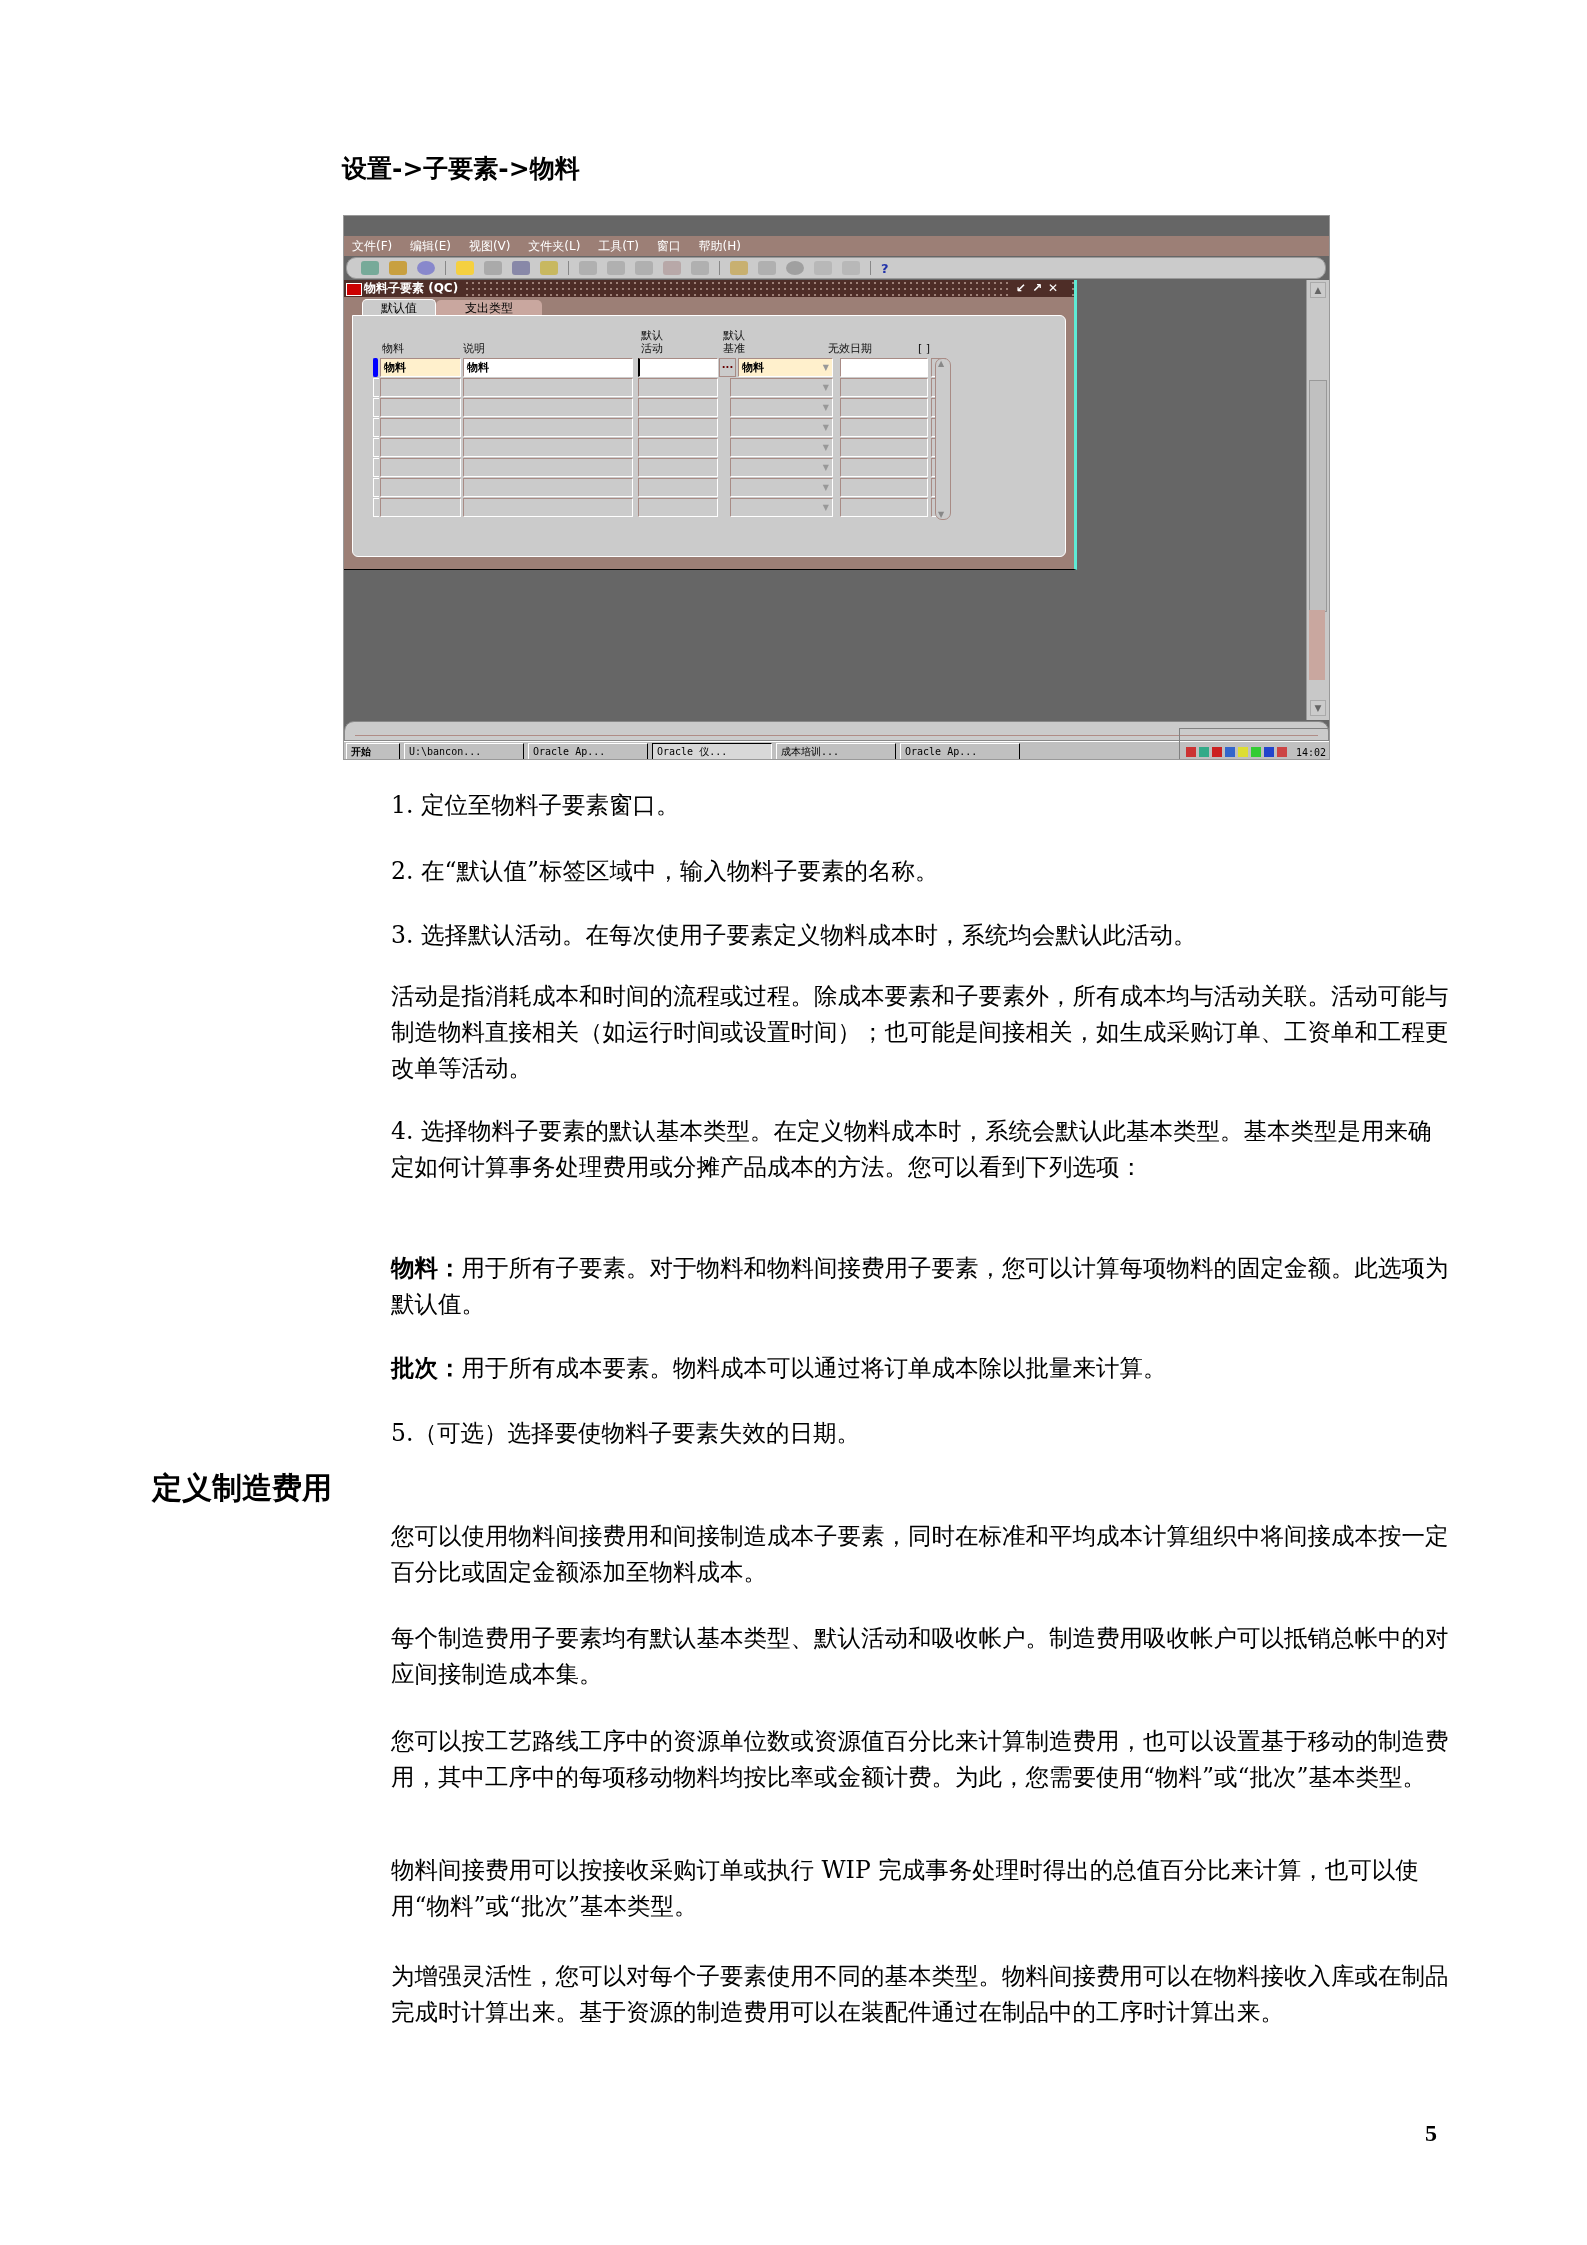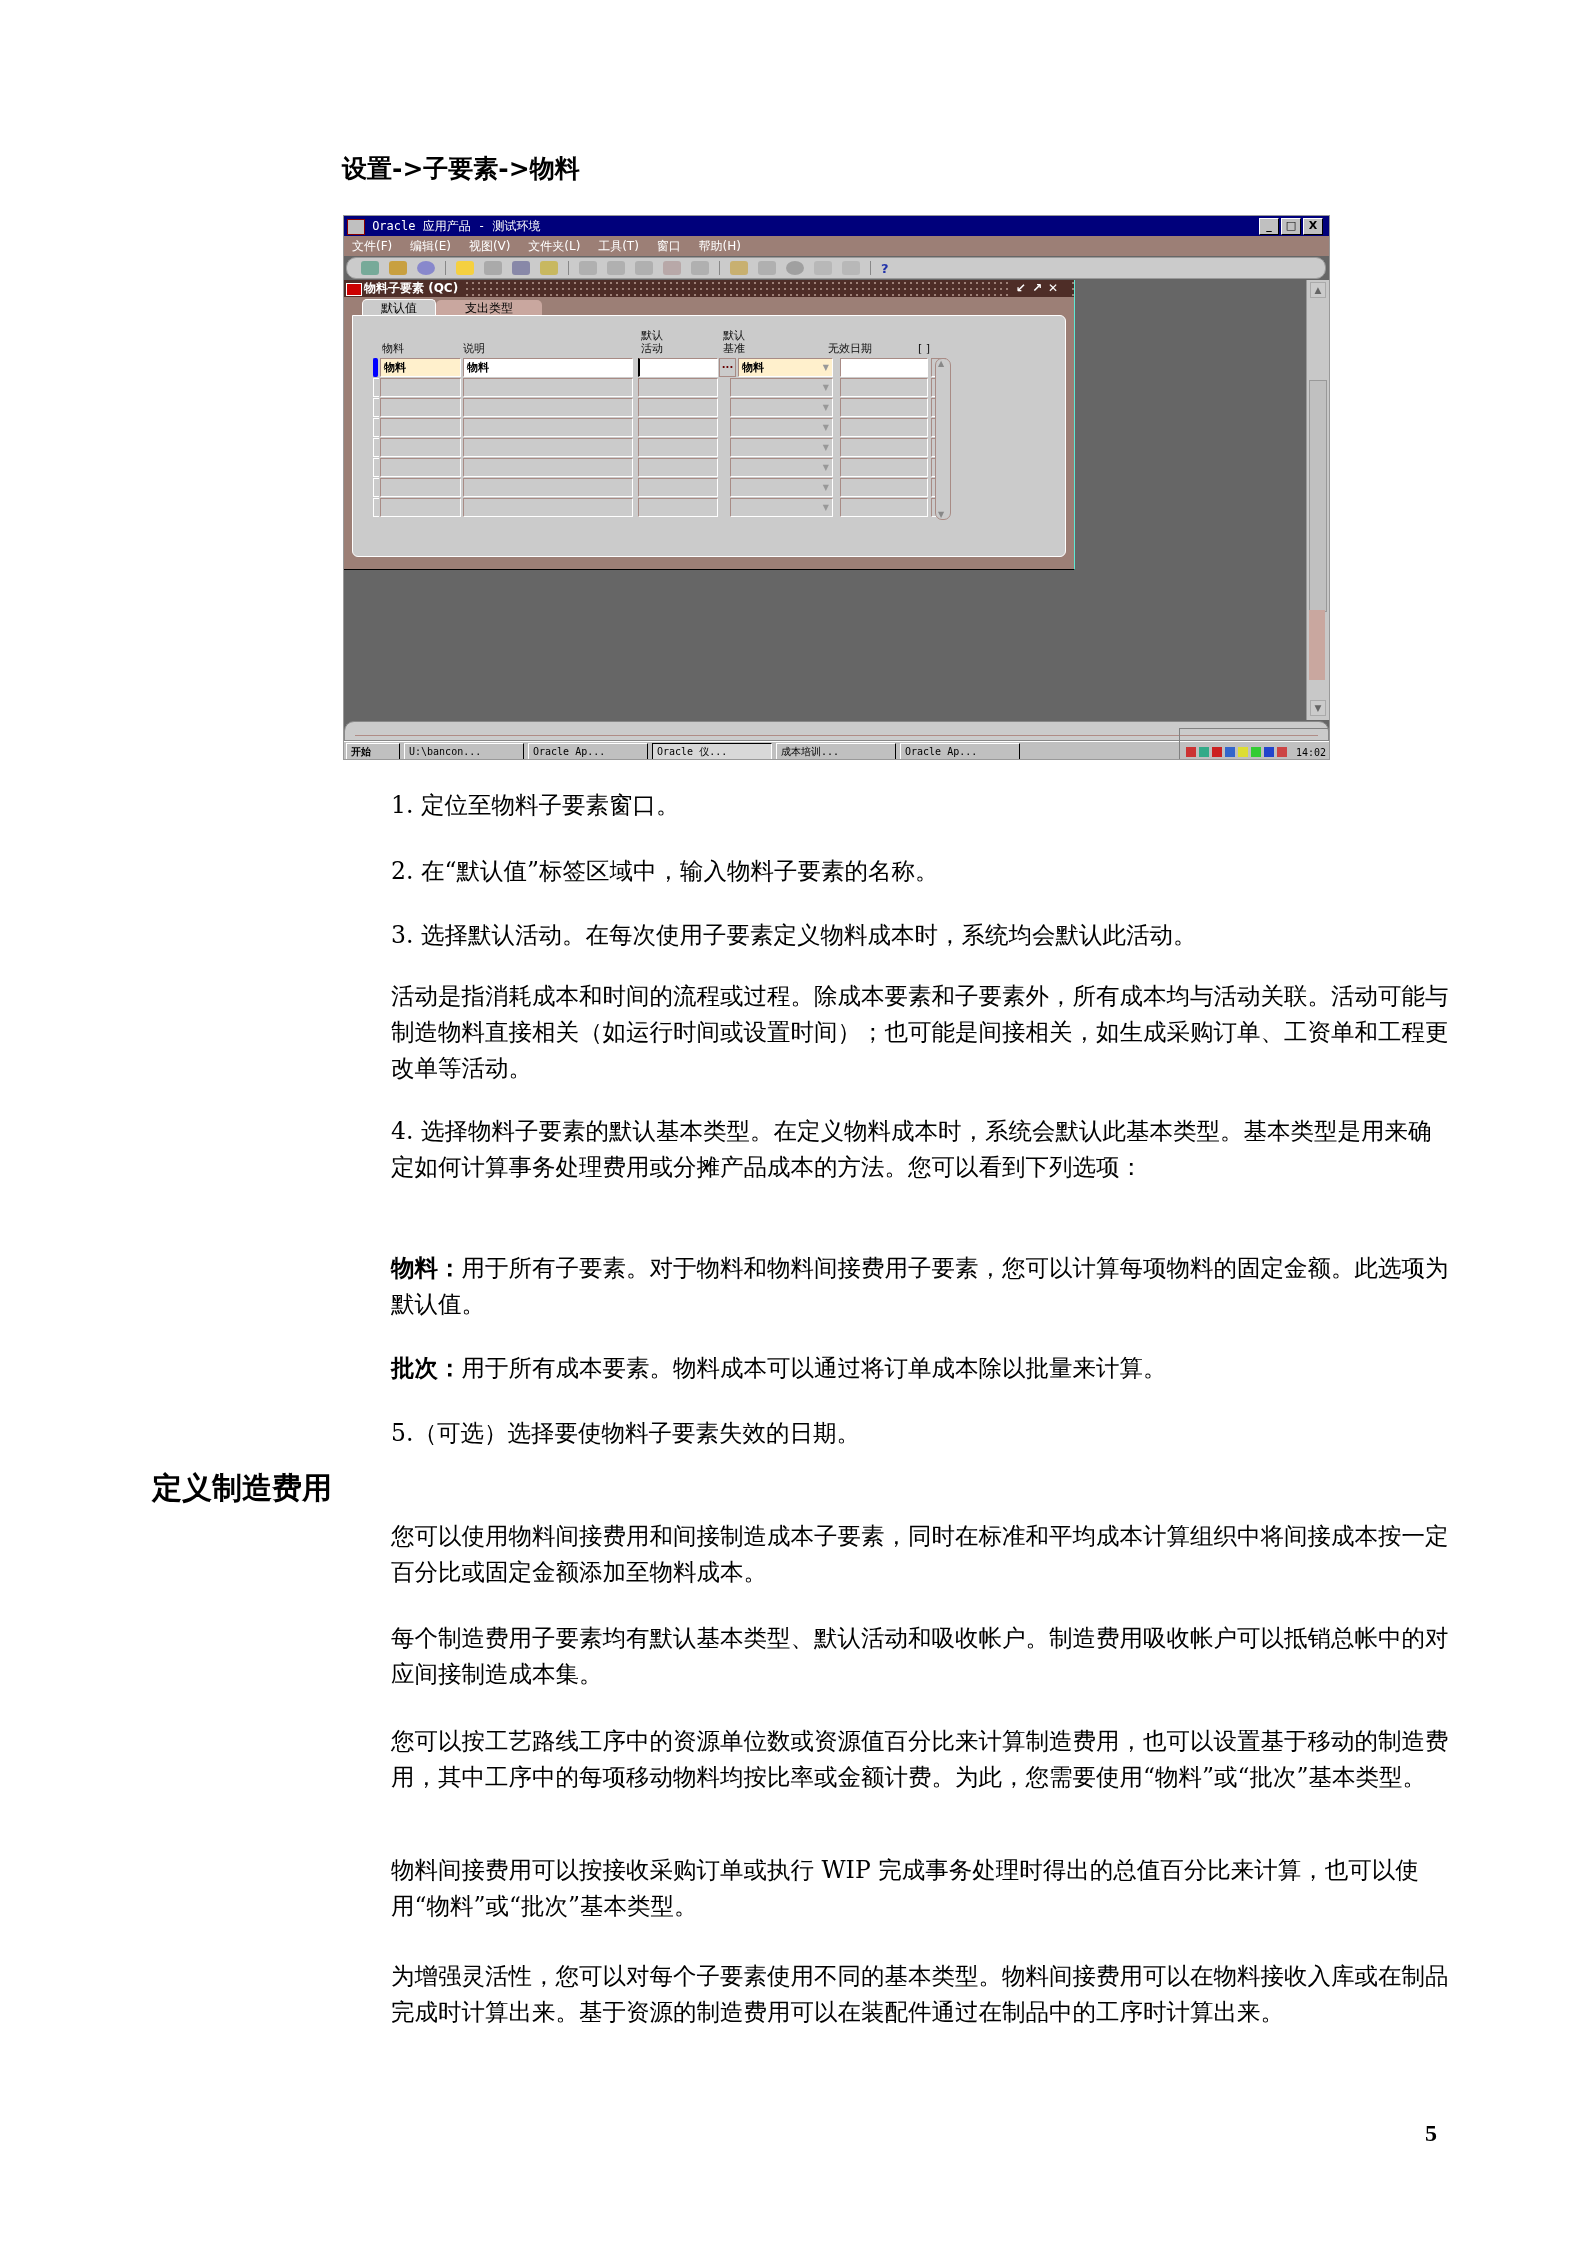--- a/index.html
+++ b/index.html
@@ -28,21 +28,21 @@
   .vscroll .thumb{position:absolute;left:2px;top:100px;width:16px;height:230px;background:#c0c0c0;border:1px solid #999;}
   .vscroll .lo{position:absolute;left:2px;top:330px;width:16px;height:70px;background:#c9a79f;}
 
   .back-win{position:absolute;left:110px;top:330px;width:550px;height:137px;background:#9c7f76;border:1px solid #000;border-top:none;}
   .back-inner{position:absolute;left:15px;top:0;width:475px;height:75px;background:#cbcbcb;border-radius:0 0 4px 4px;}
   .back-list{position:absolute;left:55px;top:0;width:275px;height:20px;background:#fff;font-size:12px;font-weight:bold;line-height:18px;padding-left:18px;}
   .back-list .sb{position:absolute;right:-12px;top:2px;width:12px;height:16px;background:#c9b1ab;}
   .back-field{position:absolute;left:345px;top:0;width:290px;height:20px;background:#fff;}
   .back-btn{position:absolute;left:350px;top:97px;width:182px;height:23px;border:1px solid #000;border-radius:12px;background:#cbcbcb;font-size:12px;text-align:center;line-height:23px;}
 
-  .front-win{position:absolute;left:0;top:64px;width:730px;height:289px;background:#9c7f76;border-bottom:1px solid #000;border-right:1px solid #5eead4;}
+  .front-win{position:absolute;left:0;top:64px;width:730px;height:289px;background:#9c7f76;border-bottom:1px solid #000;border-right:3px solid #5eead4;}
   .fw-title{position:absolute;left:0;top:0;width:100%;height:17px;background:#4e2d27;color:#fff;font-size:12px;line-height:17px;font-weight:bold;
      background-image:radial-gradient(#9c7f76 1px,transparent 1px);background-size:6px 6px;background-position:0 0;}
   .fw-title .lbl{background:#4e2d27;padding:0 6px 0 20px;display:inline-block;position:relative;}
   .fw-title .lbl::before{content:"";position:absolute;left:2px;top:3px;width:14px;height:11px;background:#c00;border:1px solid #fff;}
   .fw-ctrls{position:absolute;right:6px;top:0;background:#4e2d27;padding:0 4px;color:#fff;font-size:12px;letter-spacing:6px;}
   .tabs{position:absolute;left:18px;top:19px;height:17px;display:flex;}
   .tab{font-size:12px;padding:0 29px;line-height:16px;border-radius:5px 5px 0 0;}
   .tab.active{background:#cbcbcb;border:1px solid #fff;border-bottom:none;padding:0 18px;}
   .tab.inactive{background:#c9a79f;margin-top:1px;}
   .panel{position:absolute;left:8px;top:35px;width:712px;height:240px;background:#cbcbcb;border:1px solid #fff;border-radius:0 6px 6px 6px;}
@@ -67,29 +67,20 @@
   .task.pressed{border-color:#000 #fff #fff #000;background:#d8d8d8;}
   .tray{margin-left:auto;height:16px;border:1px solid;border-color:#808080 #fff #fff #808080;padding:15px 6px;display:flex;align-items:center;gap:3px;}
   .tray i{display:inline-block;width:10px;height:10px;}
 </style>
 </head>
 <body>
 
 <div class="h-sub">设置-&gt;子要素-&gt;物料</div>
 
 <div class="shot">
-  <div class="titlebar">
-    <span class="appicon"></span>
-    <span class="ttl">Oracle 应用产品 - 测试环境</span>
-    <div class="winbtns">
-      <div class="winbtn">_</div>
-      <div class="winbtn">□</div>
-      <div class="winbtn">X</div>
-    </div>
-  </div>
   <div class="menubar">
     <span>文件(F)</span>
     <span>编辑(E)</span>
     <span>视图(V)</span>
     <span>文件夹(L)</span>
     <span>工具(T)</span>
     <span>窗口</span>
     <span>帮助(H)</span>
   </div>
   <div class="toolbar">

